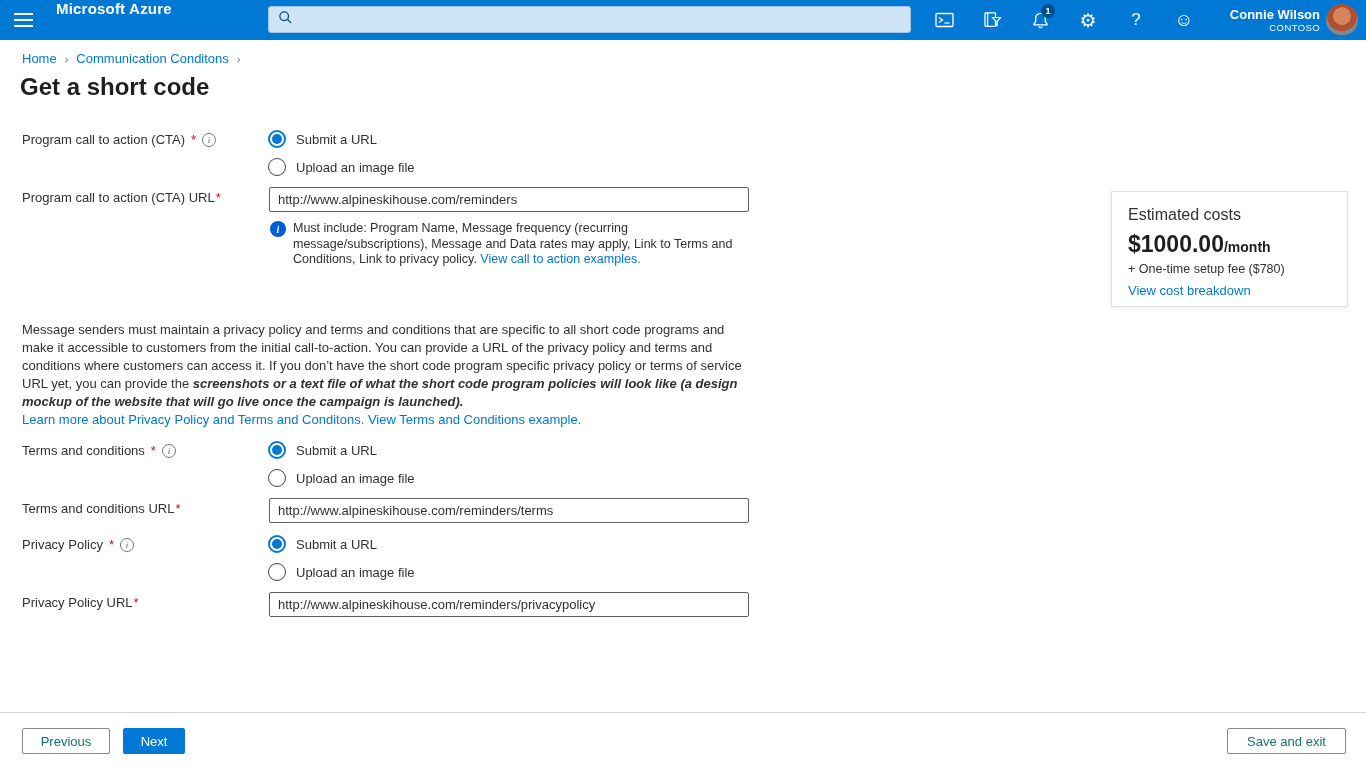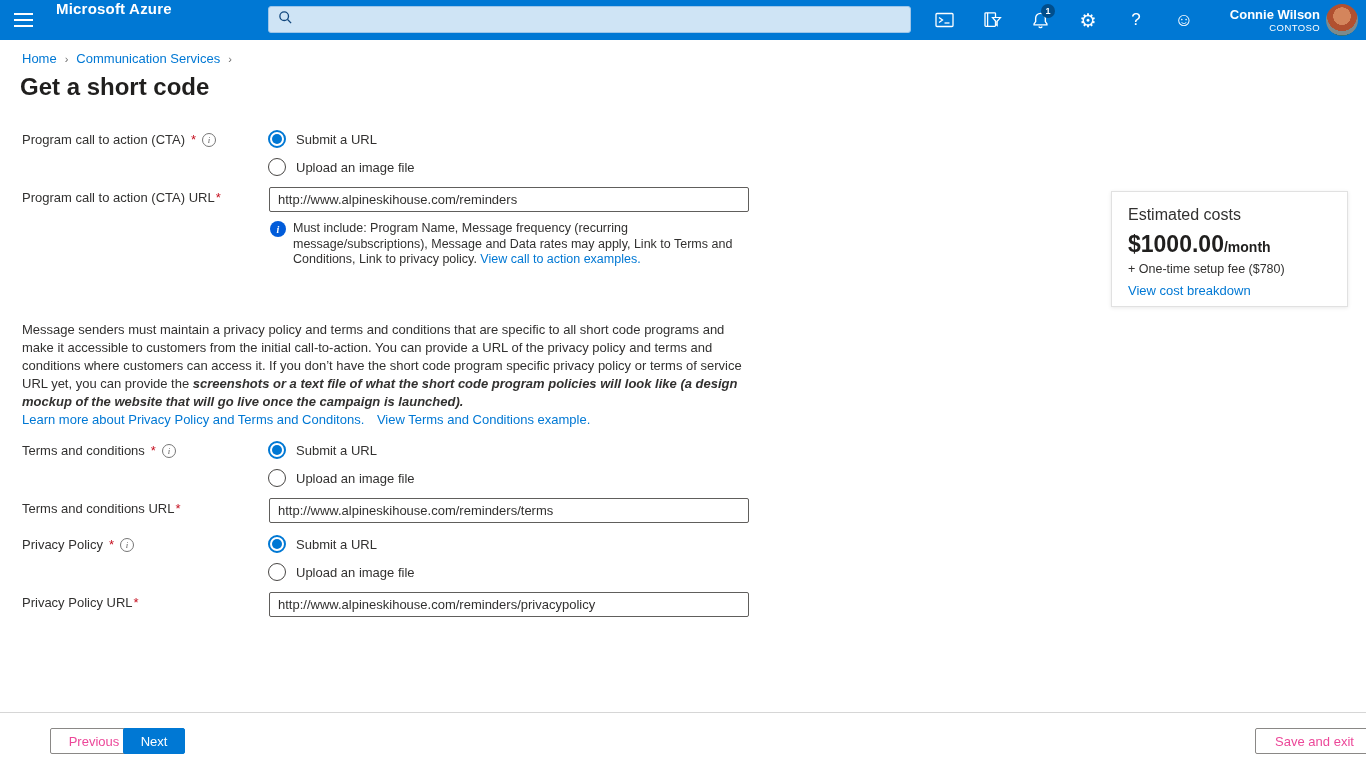--- a/index.html
+++ b/index.html
@@ -40,35 +40,35 @@
   .radio.selected { border:2px solid #0078d4; position:relative; }
   .radio.selected::after { content:""; position:absolute; inset:2px; border-radius:50%; background:#0078d4; }
   .radio-label { font-size:13px; color:#323130; }
   .text-input { position:absolute; height:25px; border:1px solid #605e5c; border-radius:2px; font-size:13px; color:#323130; padding:0 8px; font-family:"Liberation Sans",sans-serif; background:#fff; }
   .info-note { position:absolute; left:293px; top:221px; width:456px; font-size:12.5px; line-height:15.5px; color:#323130; }
   .info-badge { position:absolute; left:270px; top:221px; width:16px; height:16px; border-radius:50%; background:#015cda; color:#fff; font-size:10px; font-weight:700; font-family:"Liberation Serif",serif; font-style:italic; display:flex; align-items:center; justify-content:center; }
   a.link { color:#0078d4; text-decoration:none; cursor:pointer; }
   .section-heading { position:absolute; left:22px; top:291px; font-size:14px; font-weight:600; color:#201f1e; }
   .section-paragraph { position:absolute; left:22px; top:321px; width:722px; font-size:13px; line-height:18px; color:#323130; }
   .bold-italic { font-weight:700; font-style:italic; }
-  .links-line a + a { margin-left:9px; }
+  .links-line a + a { }
 
   
   .cost-card { position:absolute; left:1111px; top:191px; width:237px; height:116px; background:#fff; border:1px solid #e1e1e1; box-shadow:0 1px 4px rgba(0,0,0,.09); padding:14px 16px; }
   .cost-title { font-size:16px; color:#323130; }
   .cost-amount-row { margin-top:7px; color:#201f1e; }
   .cost-amount { font-size:23px; font-weight:700; }
   .cost-period { font-size:14px; font-weight:700; }
   .cost-setup { margin-top:4px; font-size:12.5px; color:#323130; }
   .cost-link { display:inline-block; margin-top:7px; font-size:13px; }
 
   
   .footer-divider { position:absolute; left:0; top:712px; width:1366px; border-top:1px solid #d6d6d6; }
   .btn { position:absolute; top:728px; height:26px; font-size:13px; font-family:"Liberation Sans",sans-serif; border-radius:2px; cursor:pointer; display:flex; align-items:center; justify-content:center; }
-  .btn-secondary { background:#fff; border:1px solid #8a8886; color:#ec4899;margin-left:28px; }
+  .btn-secondary { background:#fff; border:1px solid #8a8886; color:#0f766e; }
   .btn-primary { background:#0078d4; border:1px solid #0078d4; color:#fff; }
 </style>
 </head>
 <body>
 
 <div class="page">
 
   <div class="topbar">
     <div class="hamburger">
       <span></span>
@@ -116,21 +116,21 @@
     <div class="user-block">
       <div class="user-name">Connie Wilson</div>
       <div class="user-org">CONTOSO</div>
     </div>
     <div class="avatar"></div>
   </div>
 
   <div class="breadcrumb">
     <a class="crumb">Home</a>
     <span class="crumb-sep">›</span>
-    <a class="crumb">Communication Services</a>
+    <a class="crumb">Communication Conditons</a>
     <span class="crumb-sep">›</span>
   </div>
   <div class="page-title">Get a short code</div>
 
   <div class="field-label" style="top:132px;">
     <span>Program call to action (CTA)</span>
       <span class="req">*</span>
     <span class="hint-icon">i</span>
   </div>
   <div class="radio-row" style="left:268px; top:130px;">

